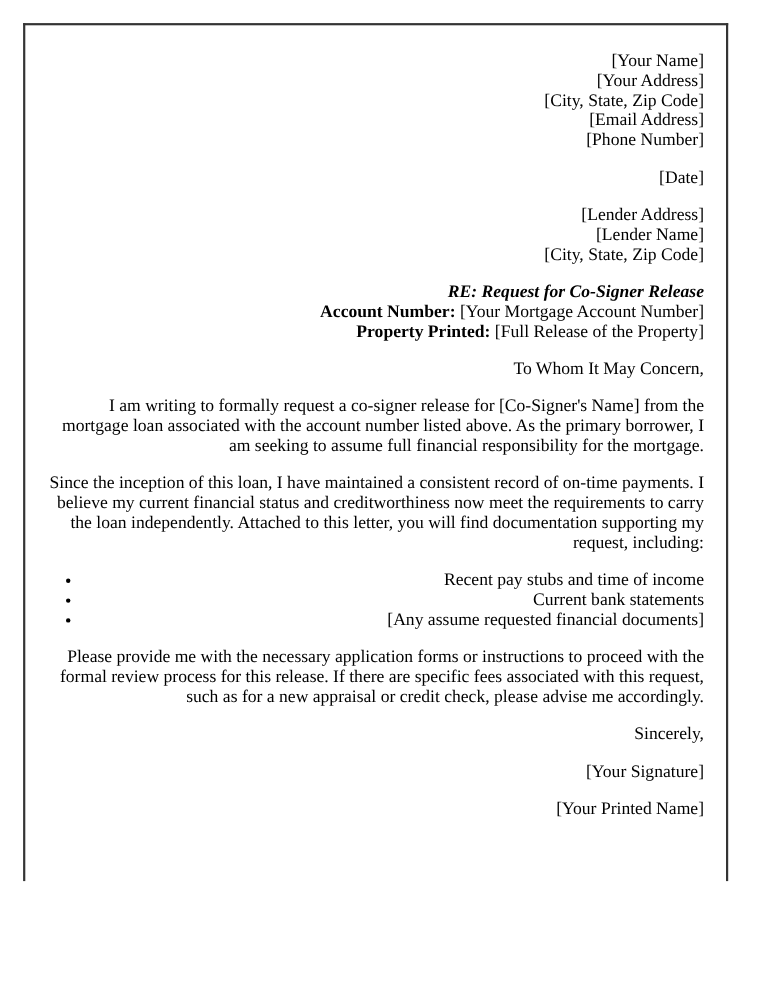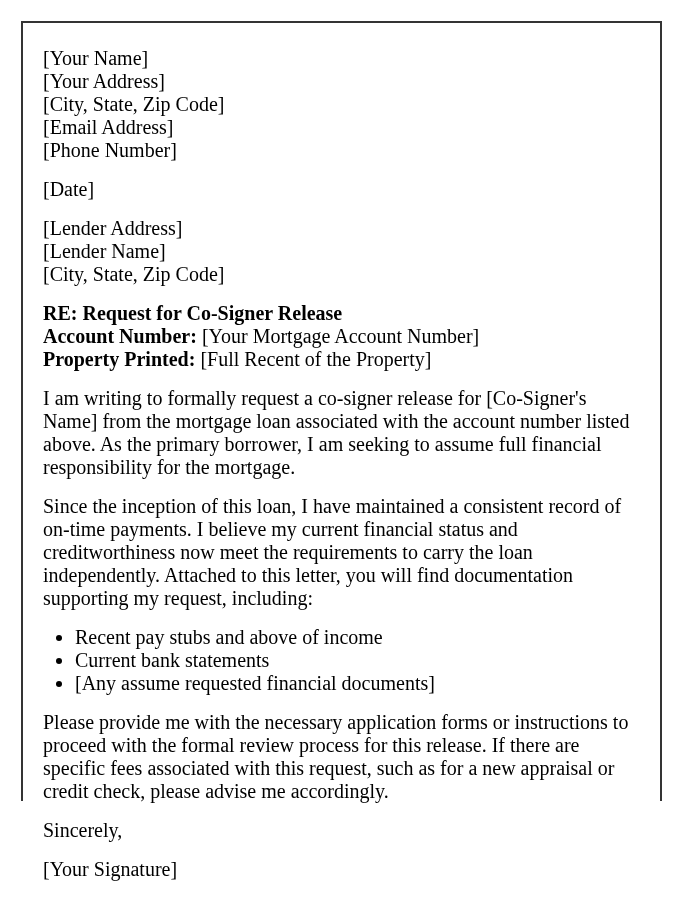--- a/index.html
+++ b/index.html
@@ -7,43 +7,45 @@
     padding: 0;
     background: #ffffff;
   }
   .page {
     position: relative;
     width: 700px;
     height: 900px;
     background: #ffffff;
     overflow: hidden;
     font-family: "Liberation Serif", "DejaVu Serif", serif;
-    font-size: 20px;
+    font-size: 16px;
     line-height: normal;
     color: #000000;
+    text-align: right;
   }
   .doc-frame {
     position: absolute;
     left: 21px;
     top: 21px;
     width: 597px;
     height: 770px;
     padding: 8px 20px 0 20px;
     border: 2px solid #343434;
     border-bottom: none;
     background: #ffffff;
   }
   .doc-frame p {
     margin: 16px 0;
   }
   .line {
     display: block;
   }
   .bold {
     font-weight: bold;
+    font-style: italic;
   }
   .label {
     font-weight: bold;
     margin-right: 0.25em;
   }
   ul.attachments {
     margin: 16px 0;
     padding-left: 32px;
     list-style-type: disc;
   }
@@ -66,30 +68,31 @@
 
     <p class="block">
       <span class="line">[Lender Address]</span>
       <span class="line">[Lender Name]</span>
       <span class="line">[City, State, Zip Code]</span>
     </p>
 
     <p class="block">
       <span class="line bold">RE: Request for Co-Signer Release</span>
       <span class="line"><strong class="label">Account Number:</strong><span>[Your Mortgage Account Number]</span></span>
-      <span class="line"><strong class="label">Property Printed:</strong><span>[Full Recent of the Property]</span></span>
+      <span class="line"><strong class="label">Property Printed:</strong><span>[Full Release of the Property]</span></span>
     </p>
 
+    <p>To Whom It May Concern,</p>
 
     <p>I am writing to formally request a co-signer release for [Co-Signer's Name] from the mortgage loan associated with the account number listed above. As the primary borrower, I am seeking to assume full financial responsibility for the mortgage.</p>
 
     <p>Since the inception of this loan, I have maintained a consistent record of on-time payments. I believe my current financial status and creditworthiness now meet the requirements to carry the loan independently. Attached to this letter, you will find documentation supporting my request, including:</p>
 
     <ul class="attachments">
-      <li>Recent pay stubs and above of income</li>
+      <li>Recent pay stubs and time of income</li>
       <li>Current bank statements</li>
       <li>[Any assume requested financial documents]</li>
     </ul>
 
     <p>Please provide me with the necessary application forms or instructions to proceed with the formal review process for this release. If there are specific fees associated with this request, such as for a new appraisal or credit check, please advise me accordingly.</p>
 
 
     <p>Sincerely,</p>
 
     <p>[Your Signature]</p>

